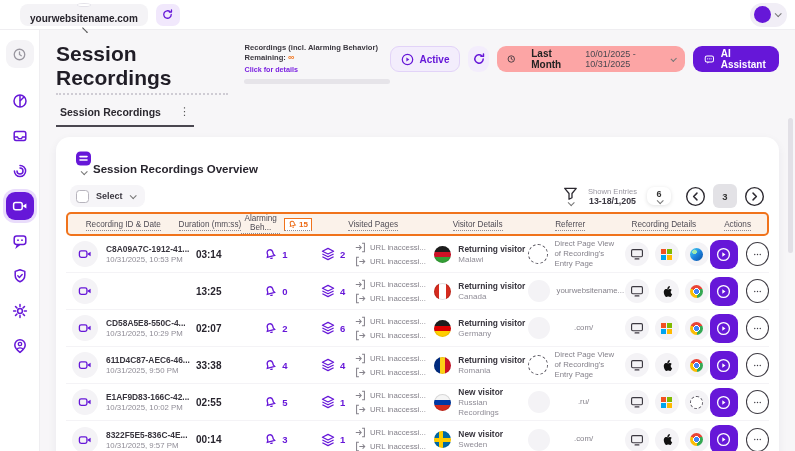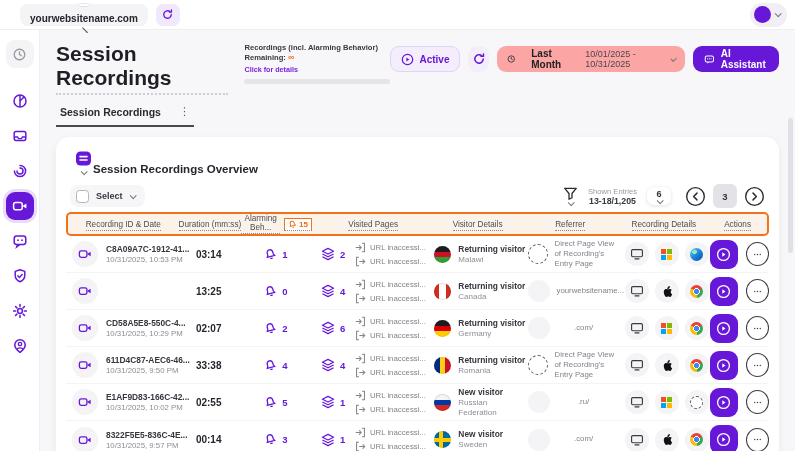--- a/index.html
+++ b/index.html
@@ -744,21 +744,21 @@
                   <path d="M5 1.6H2v10.8h3" fill="none" stroke="#85828b" stroke-width="1.3"></path>
                   <path d="M6 7h6.5M10.1 4.6L12.5 7l-2.4 2.4" fill="none" stroke="#85828b" stroke-width="1.3" stroke-linecap="round" stroke-linejoin="round"></path>
                 </svg>
         <span class="url-txt">URL inaccessi...</span>
       </div>
     </div>
     <div class="c-visitor">
       <span class="flag flag-russia"></span>
       <span>
         <div class="vis-type">New visitor</div>
-        <div class="vis-country">Russian Federation</div>
+        <div class="vis-country">Russian Recordings</div>
       </span>
     </div>
     <div class="c-ref">
 
       <span class="ref-circle"></span>
       <span class="ref-txt ref-center">.ru/</span>
     </div>
     <div class="c-dev">
       <span class="dev-circle">
         <svg width="14" height="14" viewBox="0 0 16 16">

